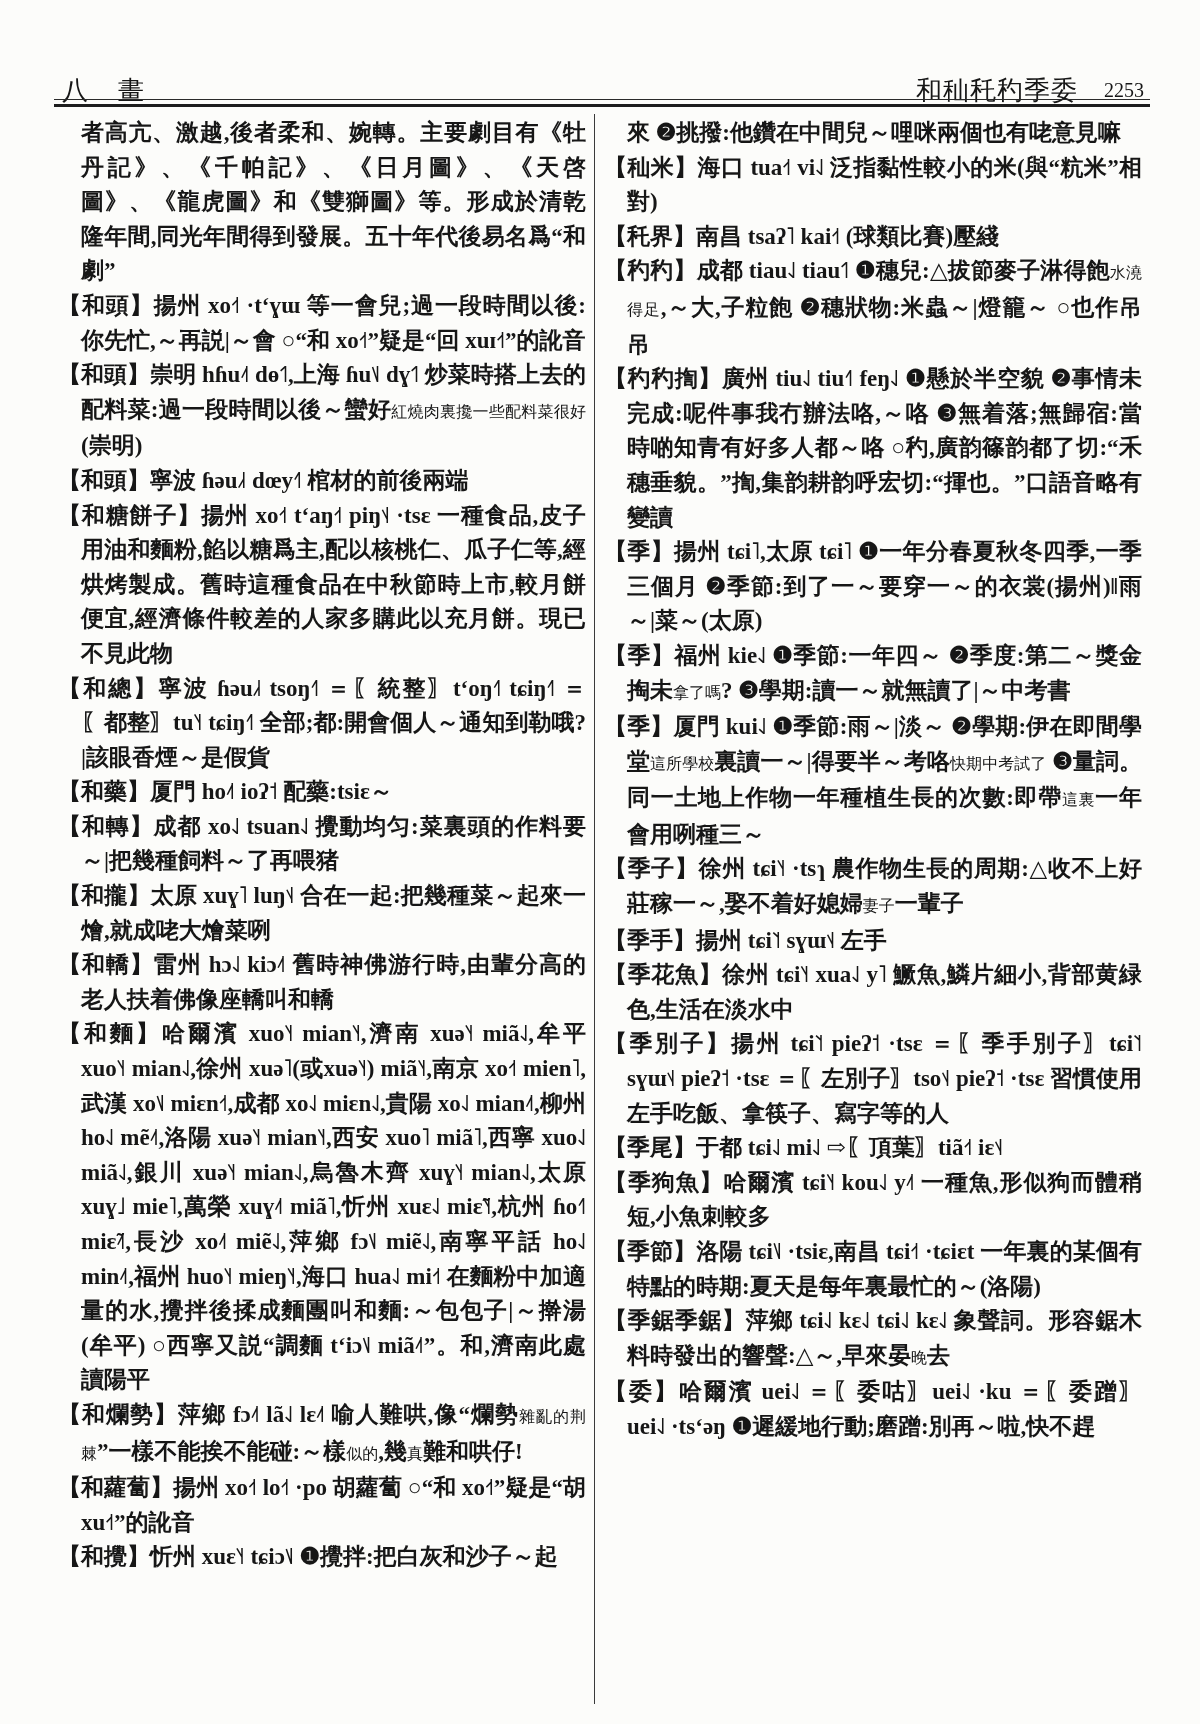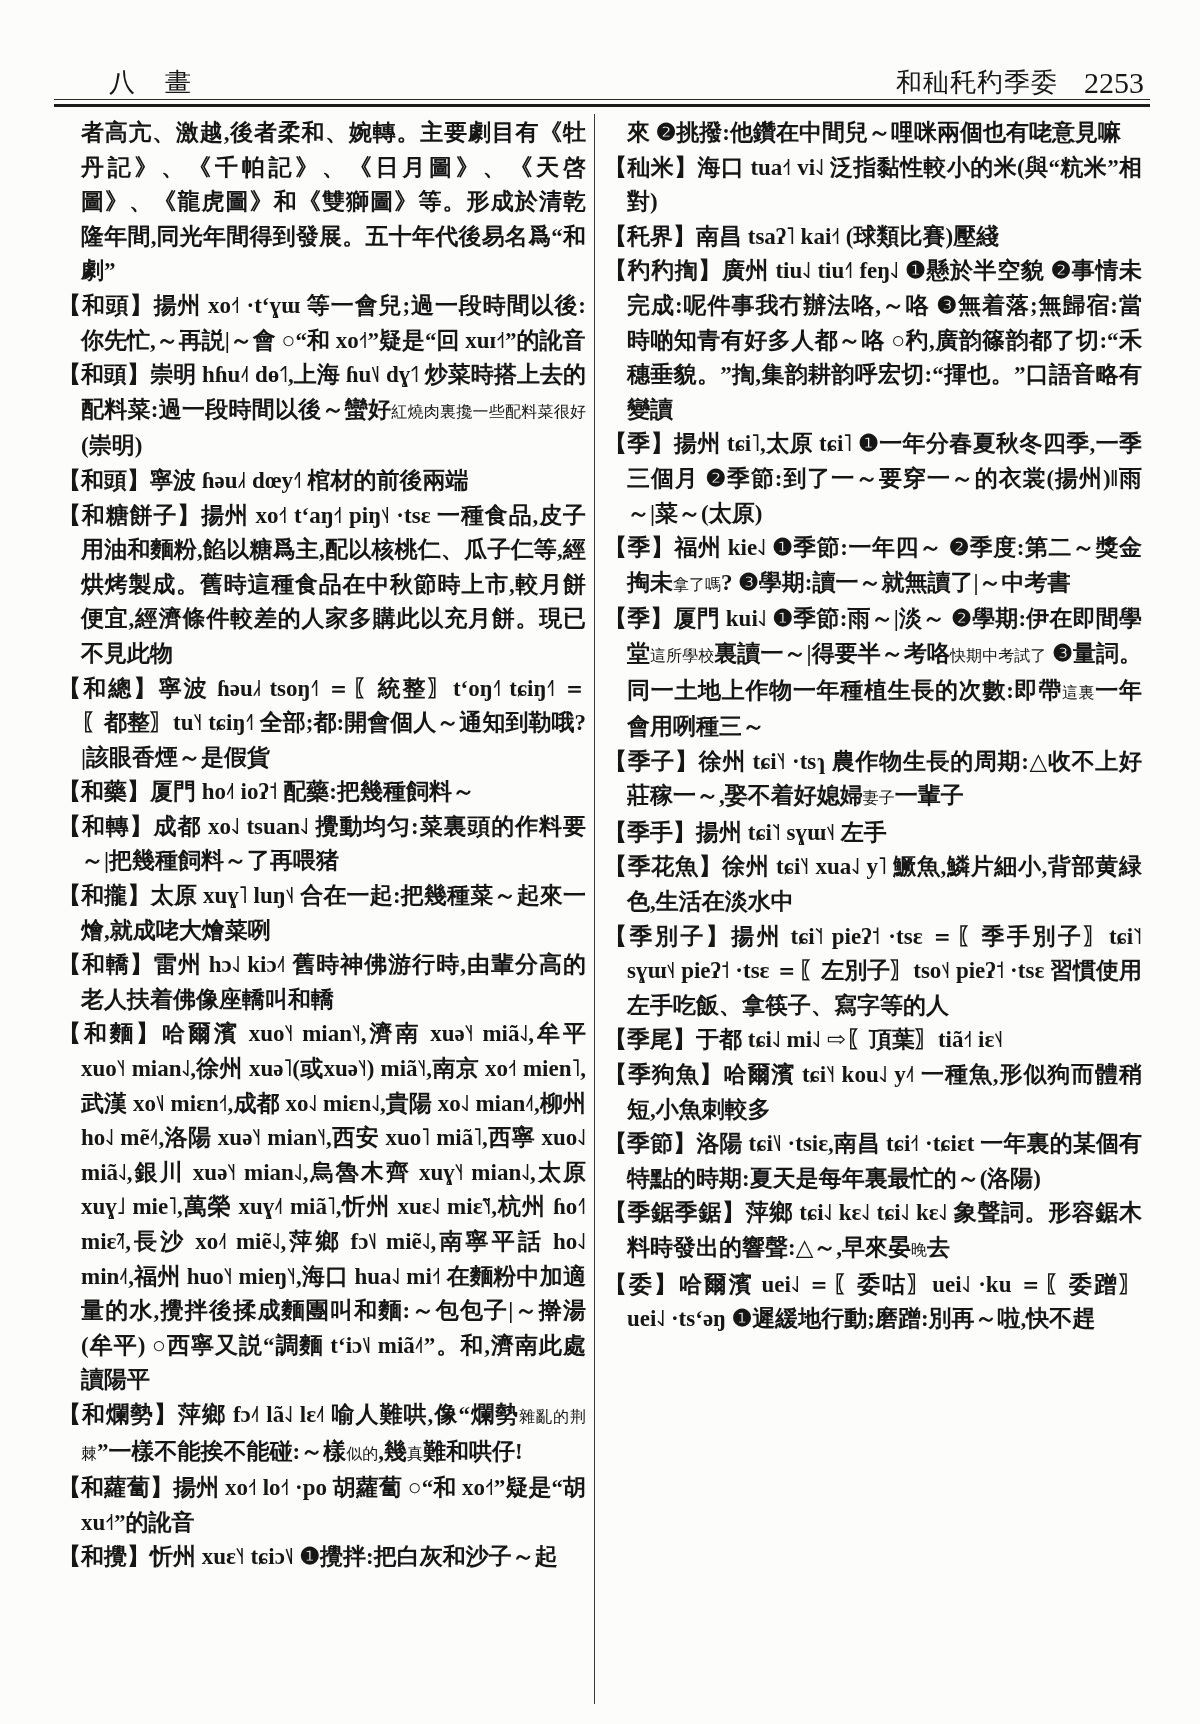--- a/index.html
+++ b/index.html
@@ -1,26 +1,26 @@
 <!DOCTYPE html>
 <html><head>
 <meta charset="utf-8">
 <style>
   html,body{margin:0;padding:0;background:#e8e8e4;}
   .page{
     position:relative;width:1200px;height:1724px;background:#fcfcfa;color:#161616;
     font-family:"Liberation Serif","DejaVu Serif",serif;overflow:hidden;
   }
   .header{
-    position:absolute;top:64px;left:62px;right:56px;height:36px;
+    position:absolute;top:72px;left:62px;right:56px;height:36px;
     display:flex;justify-content:space-between;align-items:flex-end;
-    font-size:26px;letter-spacing:2px;margin-left:47px;
+    font-size:26px;letter-spacing:2px;
   }
   .hr-right{display:flex;align-items:center;gap:26px;letter-spacing:1px;}
-  .pgnum{font-size:30px;letter-spacing:0;}
+  .pgnum{font-size:20px;letter-spacing:0;}
   .rule1{position:absolute;top:99px;left:54px;right:50px;height:0;border-top:1.5px solid #2a2a2a;}
   .rule2{position:absolute;top:104px;left:54px;right:50px;height:0;border-top:3px solid #1d1d1d;}
   .divider{position:absolute;top:114px;left:594px;width:0;height:1590px;border-left:1.5px solid #3a3a3a;}
   .col{
     position:absolute;top:116px;font-size:23px;line-height:34.6px;
     text-align:justify;text-justify:inter-ideograph;
   }
   .col-left{left:58px;width:528px;}
   .col-right{left:604px;width:538px;}
   .col p{margin:0;padding-left:23px;}
@@ -44,33 +44,34 @@
   <div class="rule1"></div>
   <div class="rule2"></div>
   <div class="divider"></div>
   <div class="col col-left" id="col-left">
       <p class="cont"><span class="norm">者高亢、激越,後者柔和、婉轉。主要劇目有《牡丹記》、《千帕記》、《日月圖》、《天啓圖》、《龍虎圖》和《雙獅圖》等。形成於清乾隆年間,同光年間得到發展。五十年代後易名爲“和劇”</span></p>
       <p class="entry"><span class="hw">【和頭】</span><span class="norm">揚州 xo˧˦ ·tʻɣɯ 等一會兒;過一段時間以後:你先忙,～再説|～會 ○“和 xo˧˦”疑是“回 xuɪ˧˦”的訛音</span></p>
       <p class="entry"><span class="hw">【和頭】</span><span class="norm">崇明 hɦu˨˦ dɵ˦˥,上海 ɦu˦˩ dɣ˦˥ 炒菜時搭上去的配料菜:過一段時間以後～蠻好</span><span class="small">紅燒肉裏攙一些配料菜很好</span><span class="norm">(崇明)</span></p>
       <p class="entry"><span class="hw">【和頭】</span><span class="norm">寧波 ɦəu˩˧ dœy˧˥ 棺材的前後兩端</span></p>
       <p class="entry"><span class="hw">【和糖餅子】</span><span class="norm">揚州 xo˧˦ tʻaŋ˧˦ piŋ˦˨ ·tsɛ 一種食品,皮子用油和麵粉,餡以糖爲主,配以核桃仁、瓜子仁等,經烘烤製成。舊時這種食品在中秋節時上市,較月餅便宜,經濟條件較差的人家多購此以充月餅。現已不見此物</span></p>
       <p class="entry"><span class="hw">【和總】</span><span class="norm">寧波 ɦəu˩˧ tsoŋ˧˥ ＝〖統整〗tʻoŋ˧˥ tɕiŋ˧˥ ＝〖都整〗tu˥˧ tɕiŋ˧˥ 全部;都:開會個人～通知到勒哦? |該眼香煙～是假貨</span></p>
-      <p class="entry"><span class="hw">【和藥】</span><span class="norm">厦門 ho˨˦ ioʔ˦ 配藥:把幾種飼料～</span></p>
+      <p class="entry"><span class="hw">【和藥】</span><span class="norm">厦門 ho˨˦ ioʔ˦ 配藥:tsiɛ～</span></p>
       <p class="entry"><span class="hw">【和轉】</span><span class="norm">成都 xo˨˩ tsuan˨˩ 攪動均匀:菜裏頭的作料要～|把幾種飼料～了再喂猪</span></p>
       <p class="entry"><span class="hw">【和攏】</span><span class="norm">太原 xuɣ˥ luŋ˦˨ 合在一起:把幾種菜～起來一燴,就成咾大燴菜咧</span></p>
       <p class="entry"><span class="hw">【和轎】</span><span class="norm">雷州 hɔ˨˩ kiɔ˨˦ 舊時神佛游行時,由輩分高的老人扶着佛像座轎叫和轎</span></p>
       <p class="entry"><span class="hw">【和麵】</span><span class="norm">哈爾濱 xuo˥˧ mian˥˧,濟南 xuə˥˧ miã˨˩,牟平 xuo˥˧ mian˨˩,徐州 xuə˥(或xuə˥˧) miã˥˧,南京 xo˧˦ mien˥,武漢 xo˦˩ miɛn˧˦,成都 xo˨˩ miɛn˨˩,貴陽 xo˨˩ mian˨˦,柳州 ho˨˩ mẽ˨˦,洛陽 xuə˥˧ mian˥˧,西安 xuo˥ miã˥,西寧 xuo˨˩ miã˨˩,銀川 xuə˥˧ mian˨˩,烏魯木齊 xuɣ˥˧ mian˨˩,太原 xuɣ˩ mie˥,萬榮 xuɣ˨˦ miã˥,忻州 xuɛ˨˩ miɛ̃˥˧,杭州 ɦo˧˥ miɛ̃˨˦,長沙 xo˨˦ miẽ˨˩,萍鄉 fɔ˦˩ miẽ˨˩,南寧平話 ho˨˩ min˨˦,福州 huo˥˧ mieŋ˥˧,海口 hua˨˩ mi˧˦ 在麵粉中加適量的水,攪拌後揉成麵團叫和麵:～包包子|～擀湯(牟平) ○西寧又説“調麵 tʻiɔ˦˩ miã˨˦”。和,濟南此處讀陽平</span></p>
       <p class="entry"><span class="hw">【和爛勢】</span><span class="norm">萍鄉 fɔ˨˦ lã˨˩ lɛ˨˦ 喻人難哄,像“爛勢</span><span class="small">雜亂的荆棘</span><span class="norm">”一樣不能挨不能碰:～樣</span><span class="small">似的</span><span class="norm">,幾</span><span class="small">真</span><span class="norm">難和哄仔!</span></p>
       <p class="entry"><span class="hw">【和蘿蔔】</span><span class="norm">揚州 xo˧˦ lo˧˦ ·po 胡蘿蔔 ○“和 xo˧˦”疑是“胡 xu˧˦”的訛音</span></p>
       <p class="entry"><span class="hw">【和攪】</span><span class="norm">忻州 xuɛ˥˧ tɕiɔ˦˩ ❶攪拌:把白灰和沙子～起</span></p>
     </div>
   <div class="col col-right" id="col-right">
       <p class="cont"><span class="norm">來 ❷挑撥:他鑽在中間兒～哩咪兩個也有咾意見嘛</span></p>
       <p class="entry"><span class="hw">【秈米】</span><span class="norm">海口 tua˧˦ vi˨˩ 泛指黏性較小的米(與“粇米”相對)</span></p>
       <p class="entry"><span class="hw">【秅界】</span><span class="norm">南昌 tsaʔ˥ kai˧˦ (球類比賽)壓綫</span></p>
+      <p class="entry"><span class="hw">【䄪䄪】</span><span class="norm">成都 tiau˨˩ tiau˦˥ ❶穗兒:△拔節麥子淋得飽</span><span class="small">水澆得足</span><span class="norm">,～大,子粒飽 ❷穗狀物:米蟲～|燈籠～ ○也作吊吊</span></p>
       <p class="entry"><span class="hw">【䄪䄪揈】</span><span class="norm">廣州 tiu˨˩ tiu˧˥ feŋ˨˩ ❶懸於半空貌 ❷事情未完成:呢件事我冇辦法咯,～咯 ❸無着落;無歸宿:當時啲知青有好多人都～咯 ○䄪,廣韵篠韵都了切:“禾穗垂貌。”揈,集韵耕韵呼宏切:“揮也。”口語音略有變讀</span></p>
       <p class="entry"><span class="hw">【季】</span><span class="norm">揚州 tɕi˥,太原 tɕi˥ ❶一年分春夏秋冬四季,一季三個月 ❷季節:到了一～要穿一～的衣裳(揚州)‖雨～|菜～(太原)</span></p>
       <p class="entry"><span class="hw">【季】</span><span class="norm">福州 kie˨˩ ❶季節:一年四～ ❷季度:第二～獎金掏未</span><span class="small">拿了嗎</span><span class="norm">? ❸學期:讀一～就無讀了|～中考書</span></p>
       <p class="entry"><span class="hw">【季】</span><span class="norm">厦門 kui˨˩ ❶季節:雨～|淡～ ❷學期:伊在即間學堂</span><span class="small">這所學校</span><span class="norm">裏讀一～|得要半～考咯</span><span class="small">快期中考試了</span><span class="norm"> ❸量詞。同一土地上作物一年種植生長的次數:即帶</span><span class="small">這裏</span><span class="norm">一年會用咧種三～</span></p>
       <p class="entry"><span class="hw">【季子】</span><span class="norm">徐州 tɕi˥˧ ·tsɿ 農作物生長的周期:△收不上好莊稼一～,娶不着好媳婦</span><span class="small">妻子</span><span class="norm">一輩子</span></p>
       <p class="entry"><span class="hw">【季手】</span><span class="norm">揚州 tɕi˥˦ sɣɯ˦˨ 左手</span></p>
       <p class="entry"><span class="hw">【季花魚】</span><span class="norm">徐州 tɕi˥˧ xua˨˩ y˥ 鱖魚,鱗片細小,背部黄緑色,生活在淡水中</span></p>
       <p class="entry"><span class="hw">【季別子】</span><span class="norm">揚州 tɕi˥˦ pieʔ˦ ·tsɛ ＝〖季手別子〗tɕi˥˦ sɣɯ˦˨ pieʔ˦ ·tsɛ ＝〖左別子〗tso˦˨ pieʔ˦ ·tsɛ 習慣使用左手吃飯、拿筷子、寫字等的人</span></p>
       <p class="entry"><span class="hw">【季尾】</span><span class="norm">于都 tɕi˨˩ mi˨˩ ⇨〖頂葉〗tiã˧˦ iɛ˦˨</span></p>
       <p class="entry"><span class="hw">【季狗魚】</span><span class="norm">哈爾濱 tɕi˥˧ kou˨˩ y˨˦ 一種魚,形似狗而體稍短,小魚刺較多</span></p>

